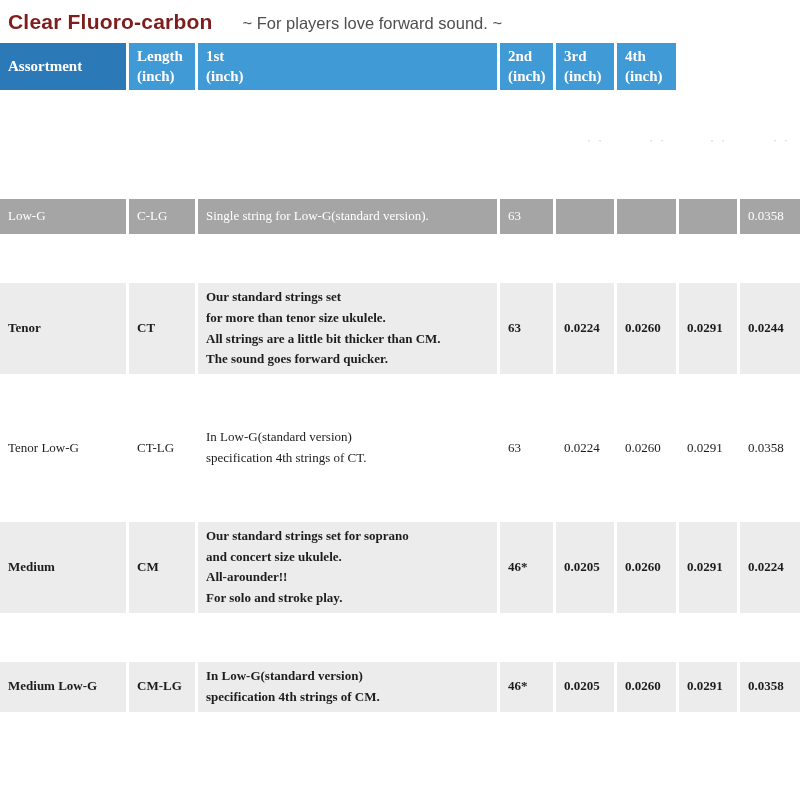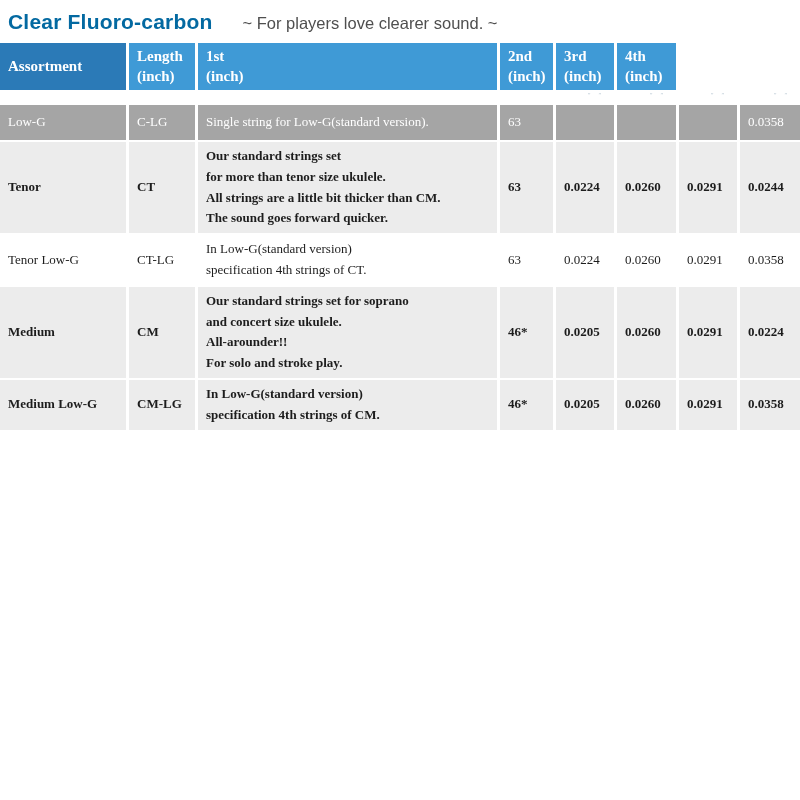--- a/index.html
+++ b/index.html
@@ -16,32 +16,33 @@
     align-items:baseline;
     gap:30px;
     padding:10px 0 0 8px;
     height:43px;
     box-sizing:border-box;
     font-family:"Liberation Sans", sans-serif;
   }
   .page-title{
     font-size:21px;
     font-weight:bold;
-    color:#0369a1;
+    color:#7f1d1d;
     letter-spacing:.2px;
   }
   .page-subtitle{
     font-size:16.5px;
     color:#4f4f4f;
   }
   
   .tbl{
     display:flex;
     flex-direction:column;
     width:800px;
+    gap:47px;
   }
   .row{
     display:grid;
     grid-template-columns:126px 66px 299px 53px 58px 59px 58px 1fr;
     column-gap:3px;
     background:#fff;
   }
   .row + .row{margin-top:2px;}
   .cell{
     display:flex;
@@ -93,21 +94,21 @@
   .row.r4{min-height:91px;}
   .row.r5{min-height:41px;}
 </style>
 </head>
 <body>
 
 <div class="page">
 
   <div class="title-row">
     <span class="page-title">Clear Fluoro-carbon</span>
-    <span class="page-subtitle">~  For players love clearer sound. ~</span>
+    <span class="page-subtitle">~  For players love forward sound. ~</span>
   </div>
 
   <div class="tbl">
 
     <div class="row head">
       <div class="cell c-dark">Assortment</div>
       <div class="cell c-light">Length
 (inch)</div>
       <div class="cell c-light">1st
 (inch)</div>

